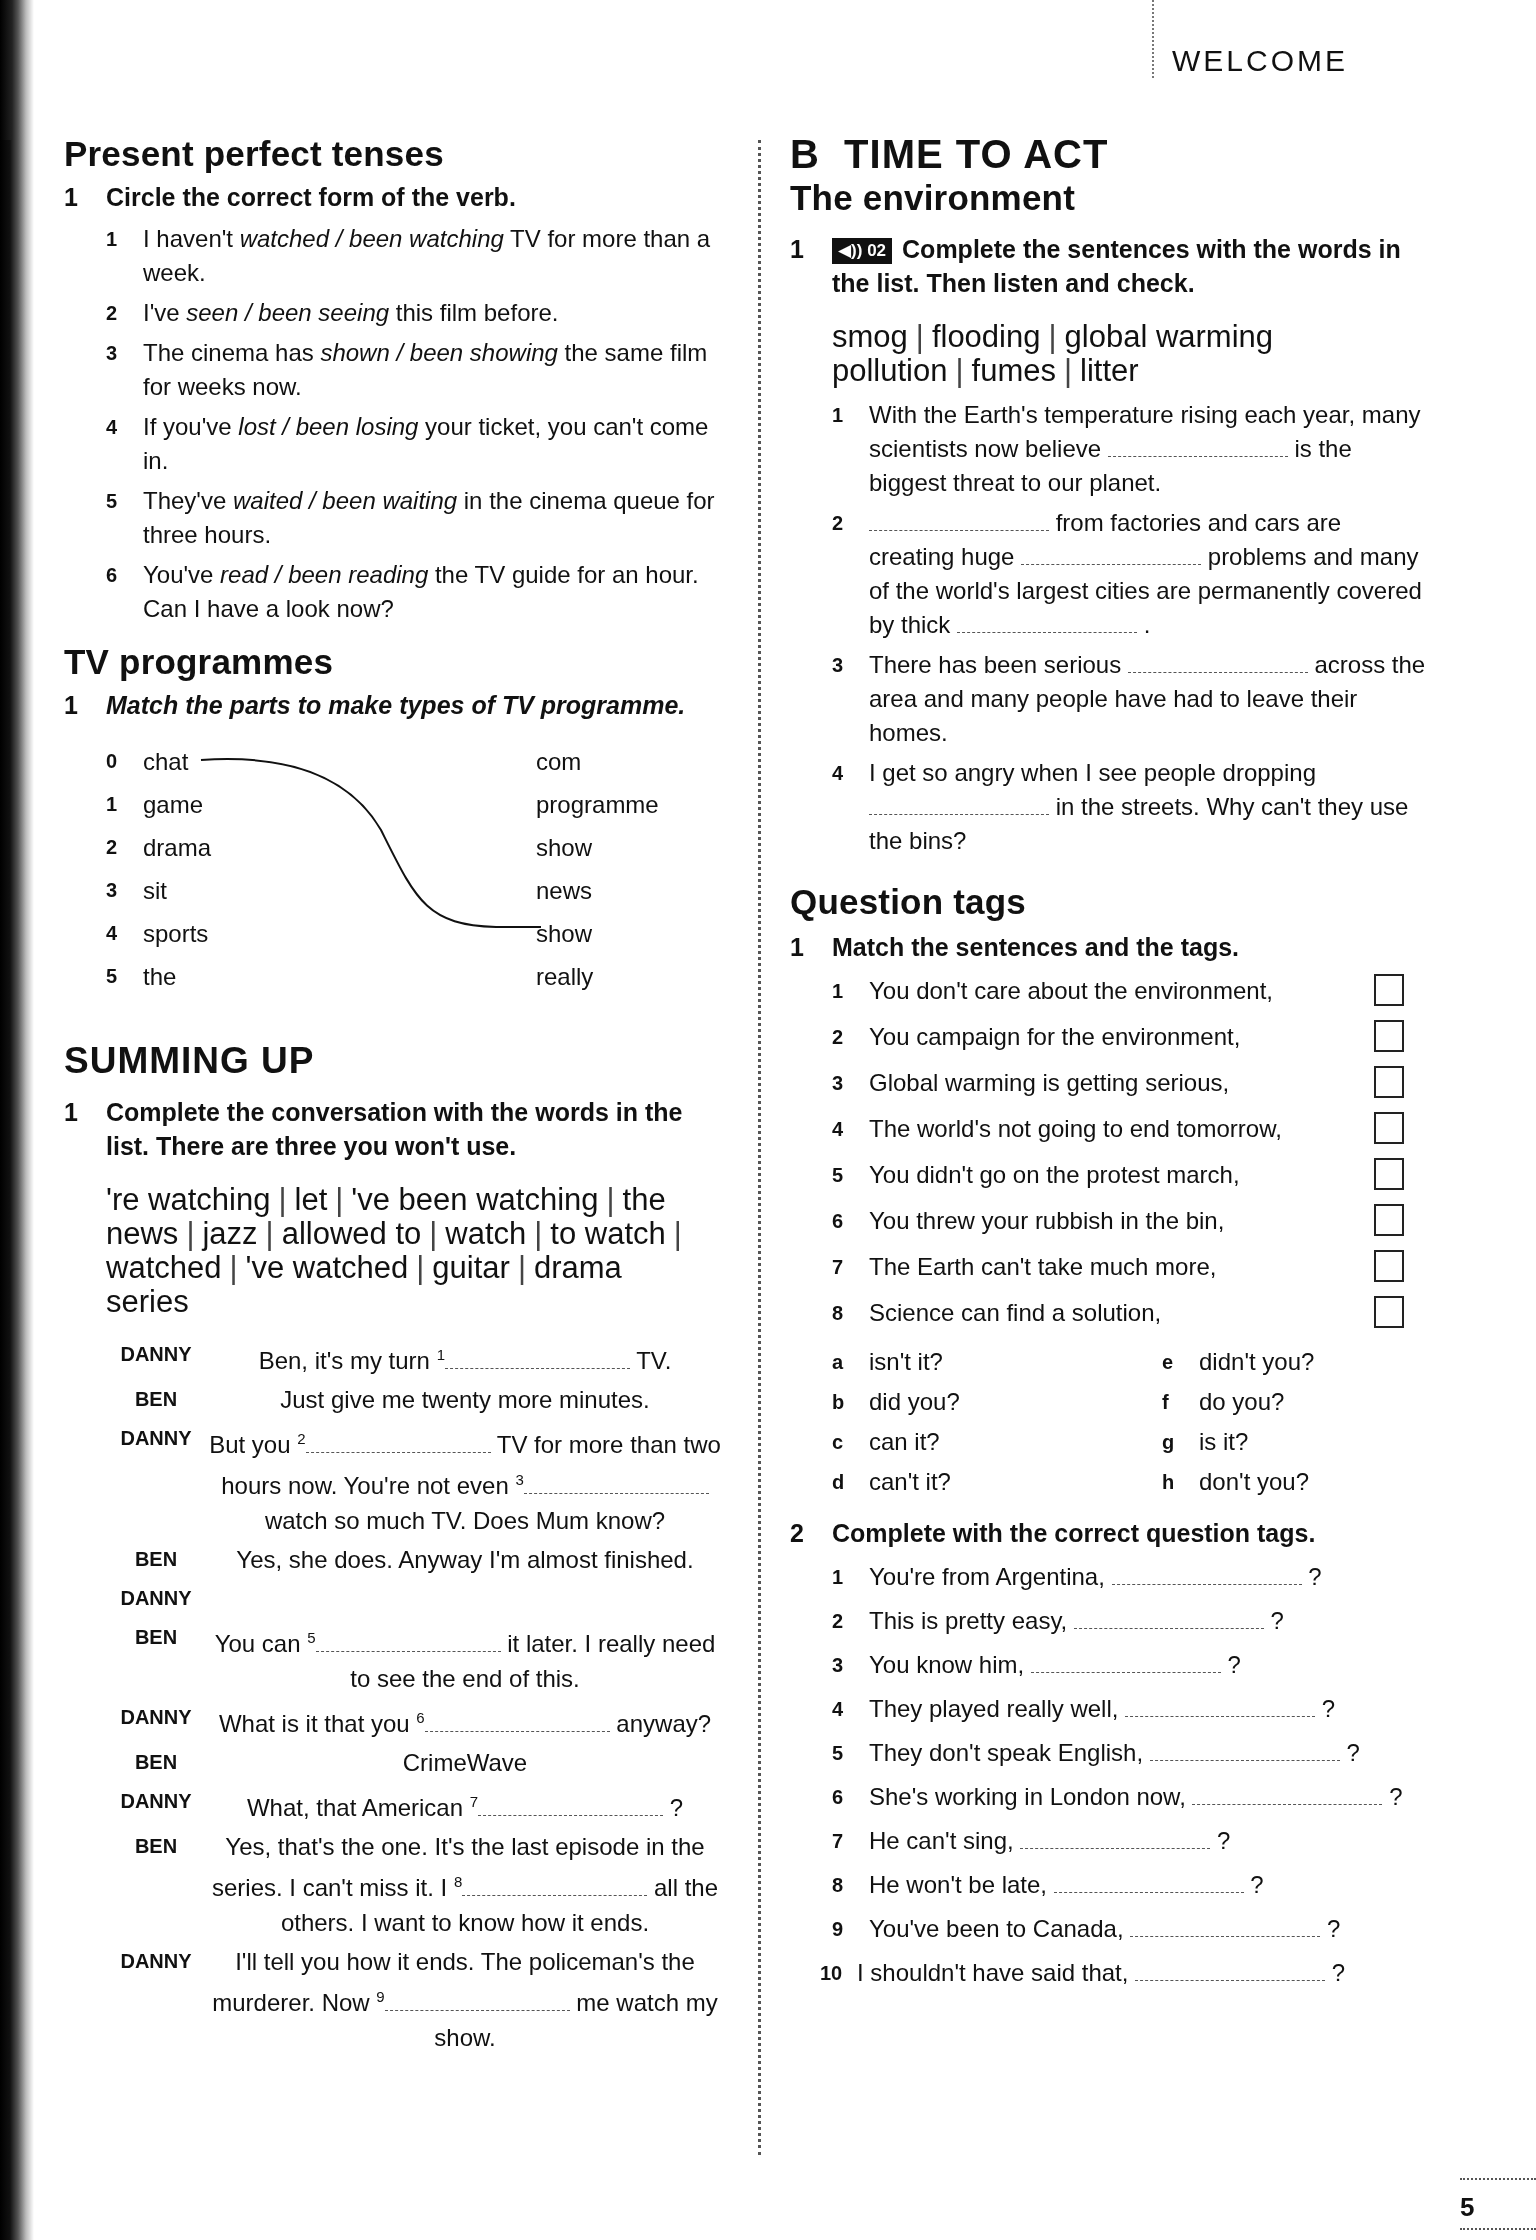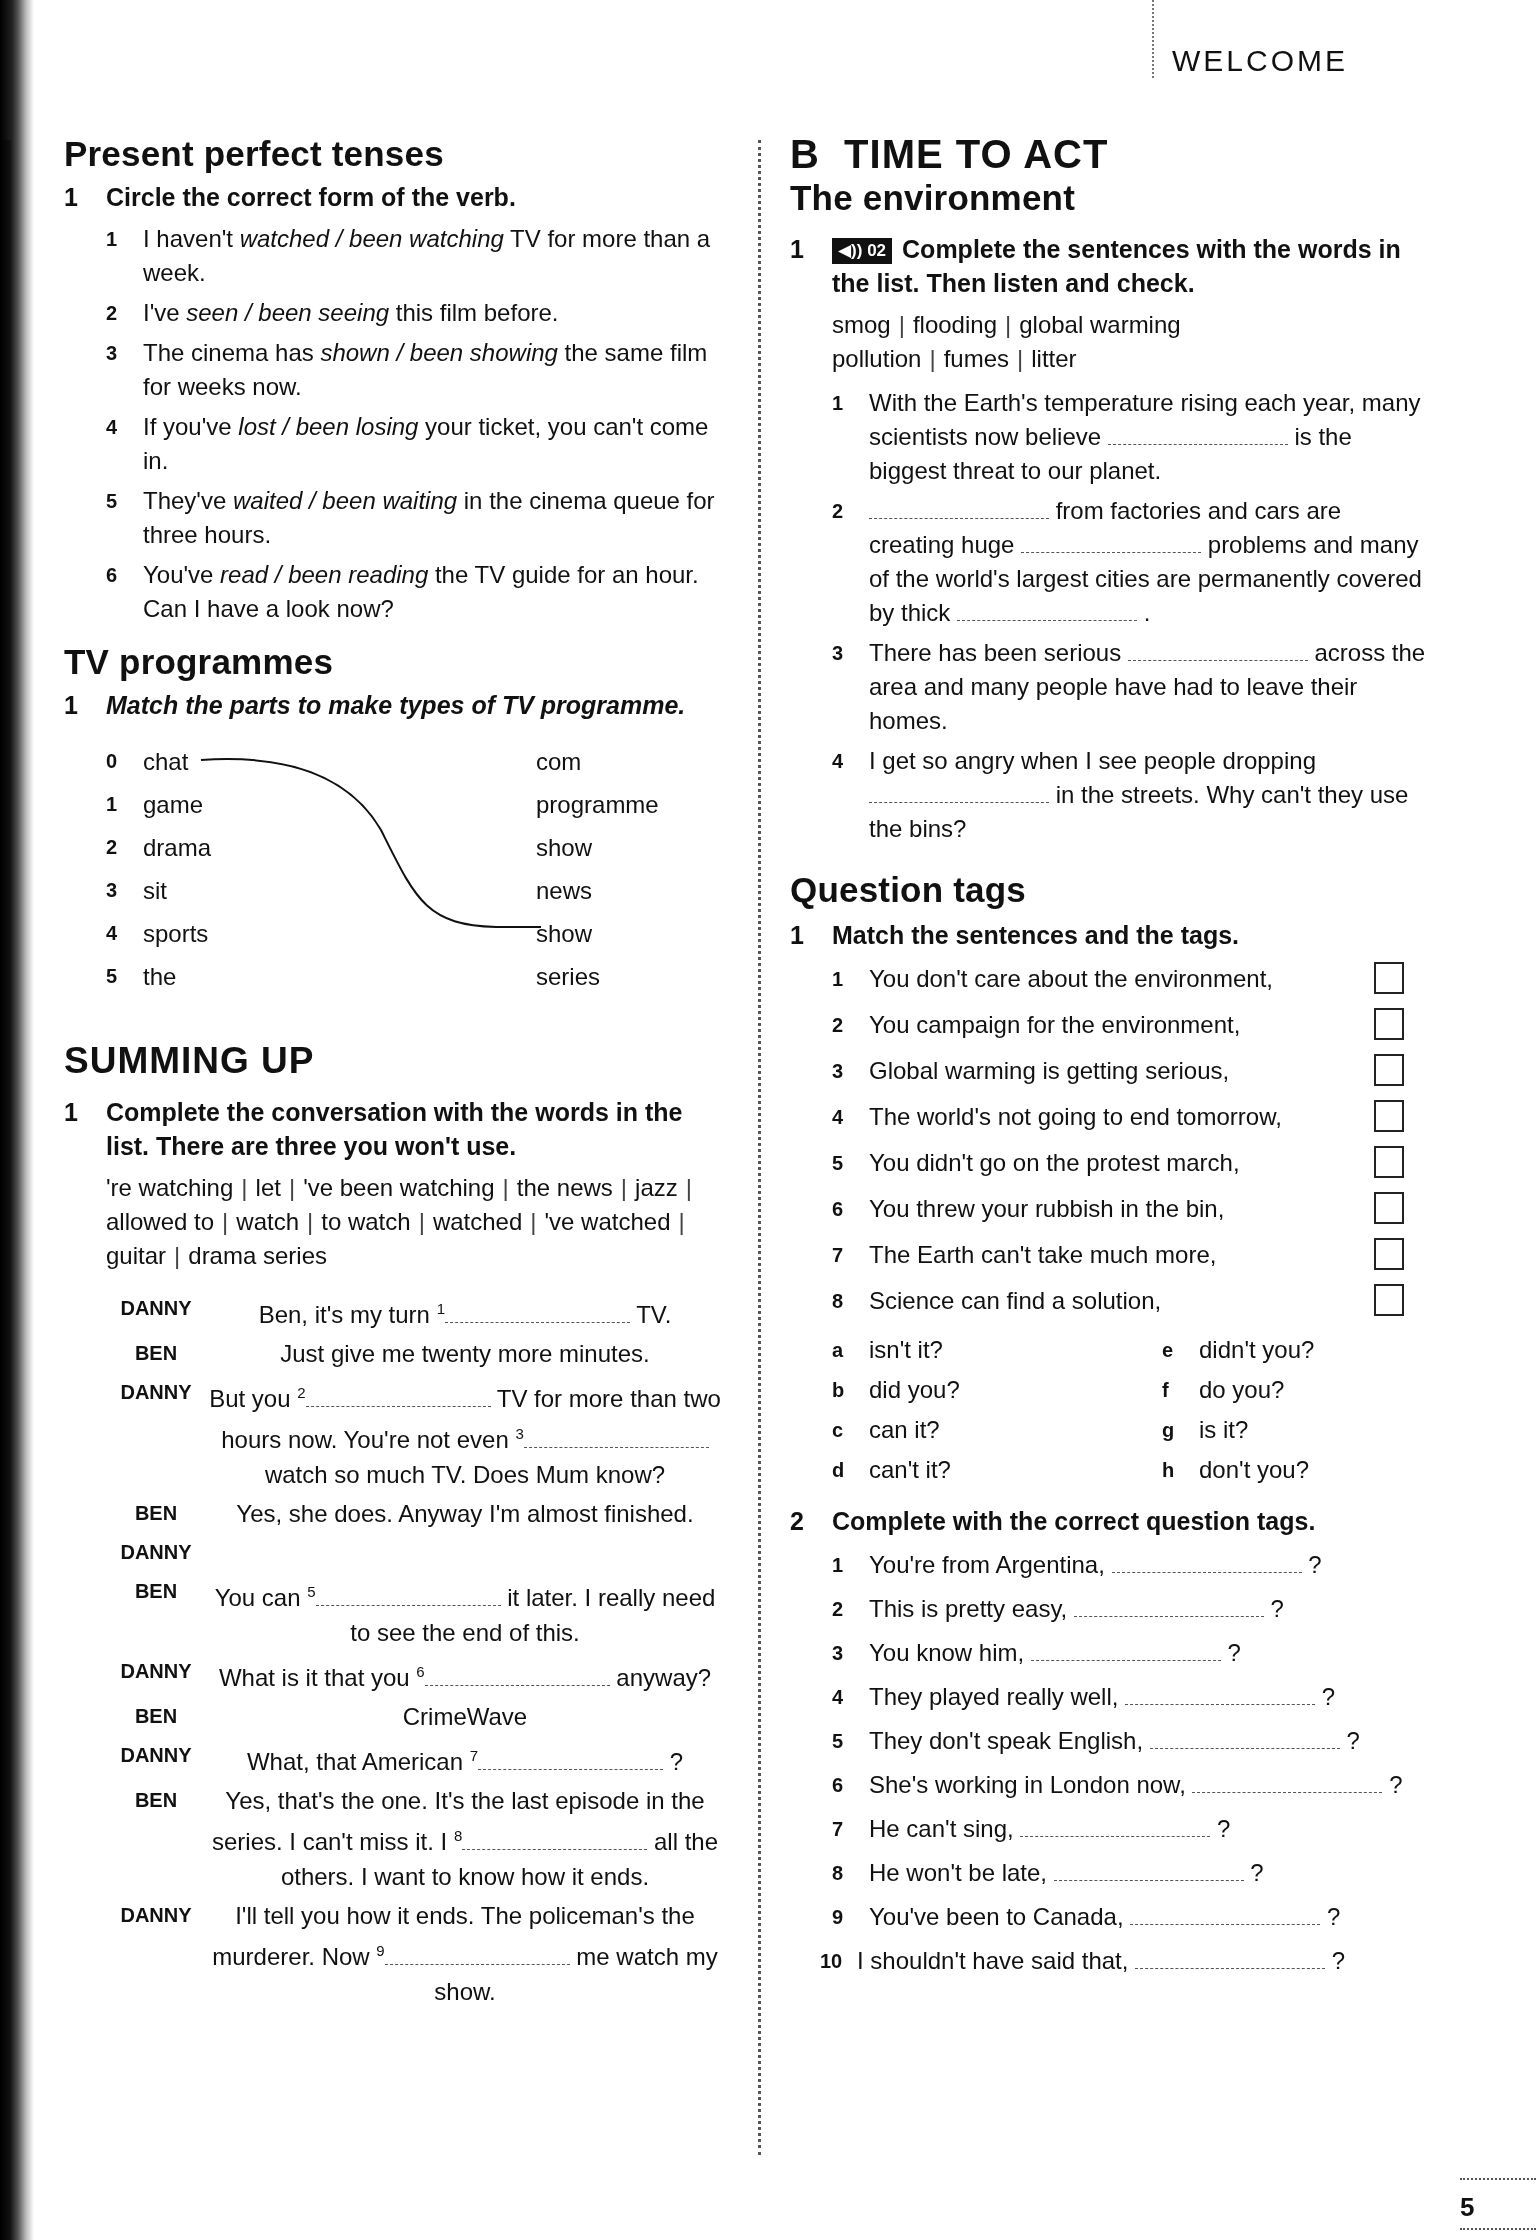--- a/index.html
+++ b/index.html
@@ -52,21 +52,21 @@
   sup { font-size:15px; }
 
   
   .match { position:relative; height:265px; margin-left:42px; margin-top:18px; }
   .match .lc { position:absolute; left:0; top:0; }
   .match .rc { position:absolute; left:430px; top:0; }
   .match .row { font-size:24px; line-height:43px; height:43px; display:flex; }
   .match .row .n { width:37px; font-weight:bold; font-size:20px; }
   .match svg { position:absolute; left:0; top:0; }
 
-  .wordbox { margin-left:42px; font-size:24px; line-height:34px; margin-top:8px; }
+  .wordbox { margin-left:42px; font-size:31px; line-height:34px; margin-top:20px; }
   .wordbox .sep { display:inline-block; margin:0 8px; color:#444; font-weight:normal; }
 
   .dialog { margin-left:42px; margin-top:18px; }
   .dline { display:flex; font-size:24px; line-height:35px; margin-bottom:4px;text-align:center; }
   .dline .sp { width:100px; flex:0 0 100px; font-weight:bold; font-size:20px; }
   .dline .tx { flex:1; }
 
   .audio {
     display:inline-block; background:#111; color:#fff; font-size:17px; font-weight:bold;
     padding:0 6px; height:26px; line-height:26px; margin-right:10px; vertical-align:2px;
@@ -171,21 +171,21 @@
           <div class="row">
             <span>show</span>
           </div>
           <div class="row">
             <span>news</span>
           </div>
           <div class="row">
             <span>show</span>
           </div>
           <div class="row">
-            <span>series</span>
+            <span>really</span>
           </div>
         </div>
     </div>
   </section>
 
   <section style="margin-top:34px;">
     <h2 class="sec caps">SUMMING UP</h2>
     <div class="inst" style="margin-top:12px;">
       <span class="num">1</span>
       <span class="txt">Complete the conversation with the words in the list. There are three you won't use.</span>

